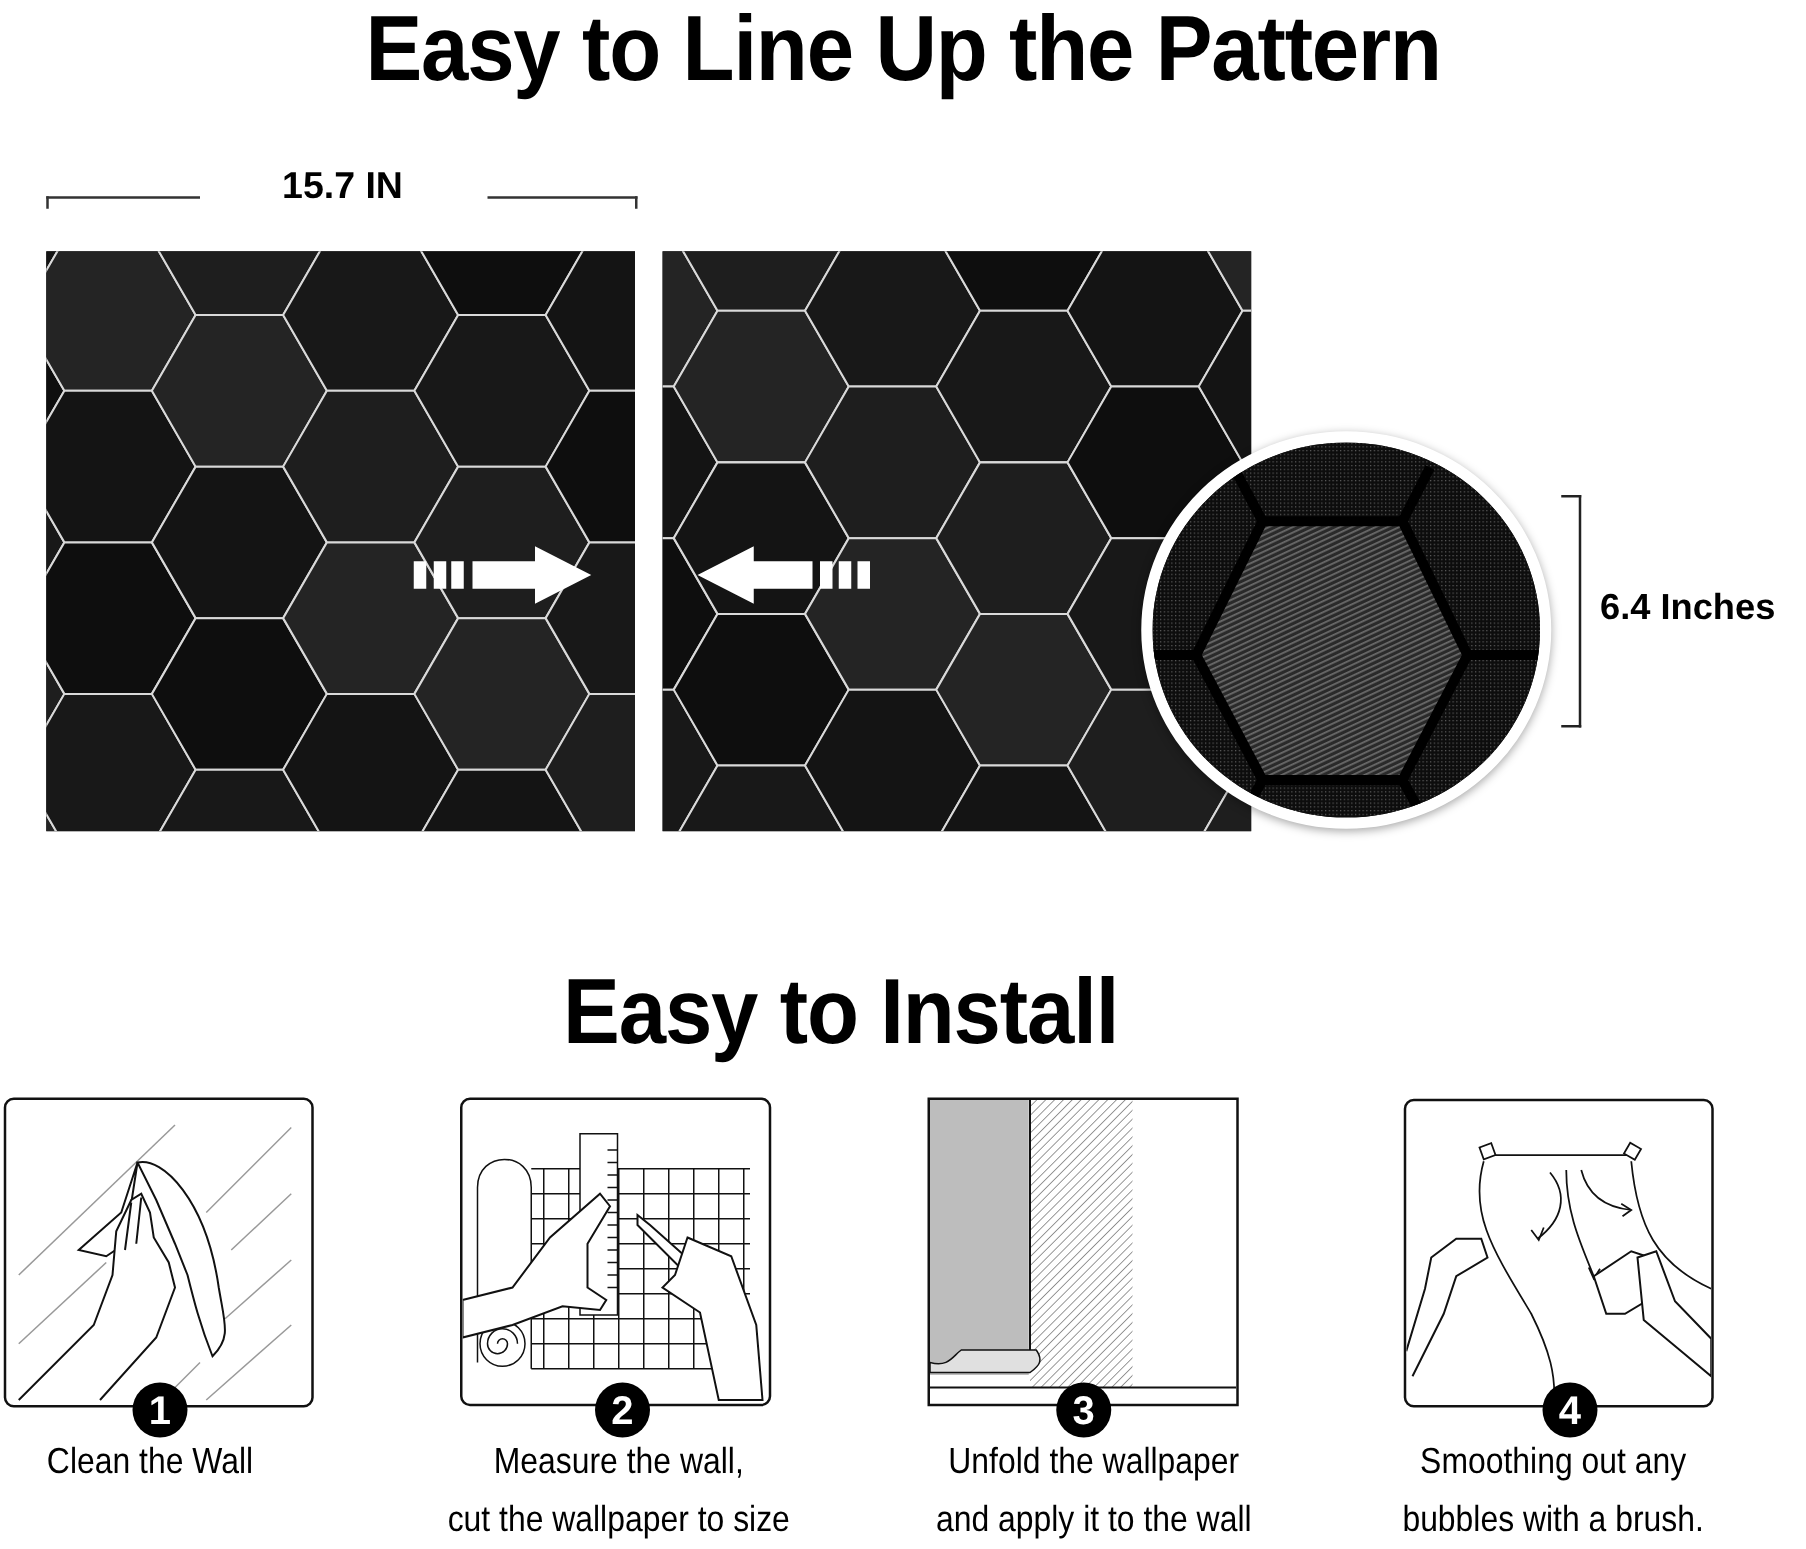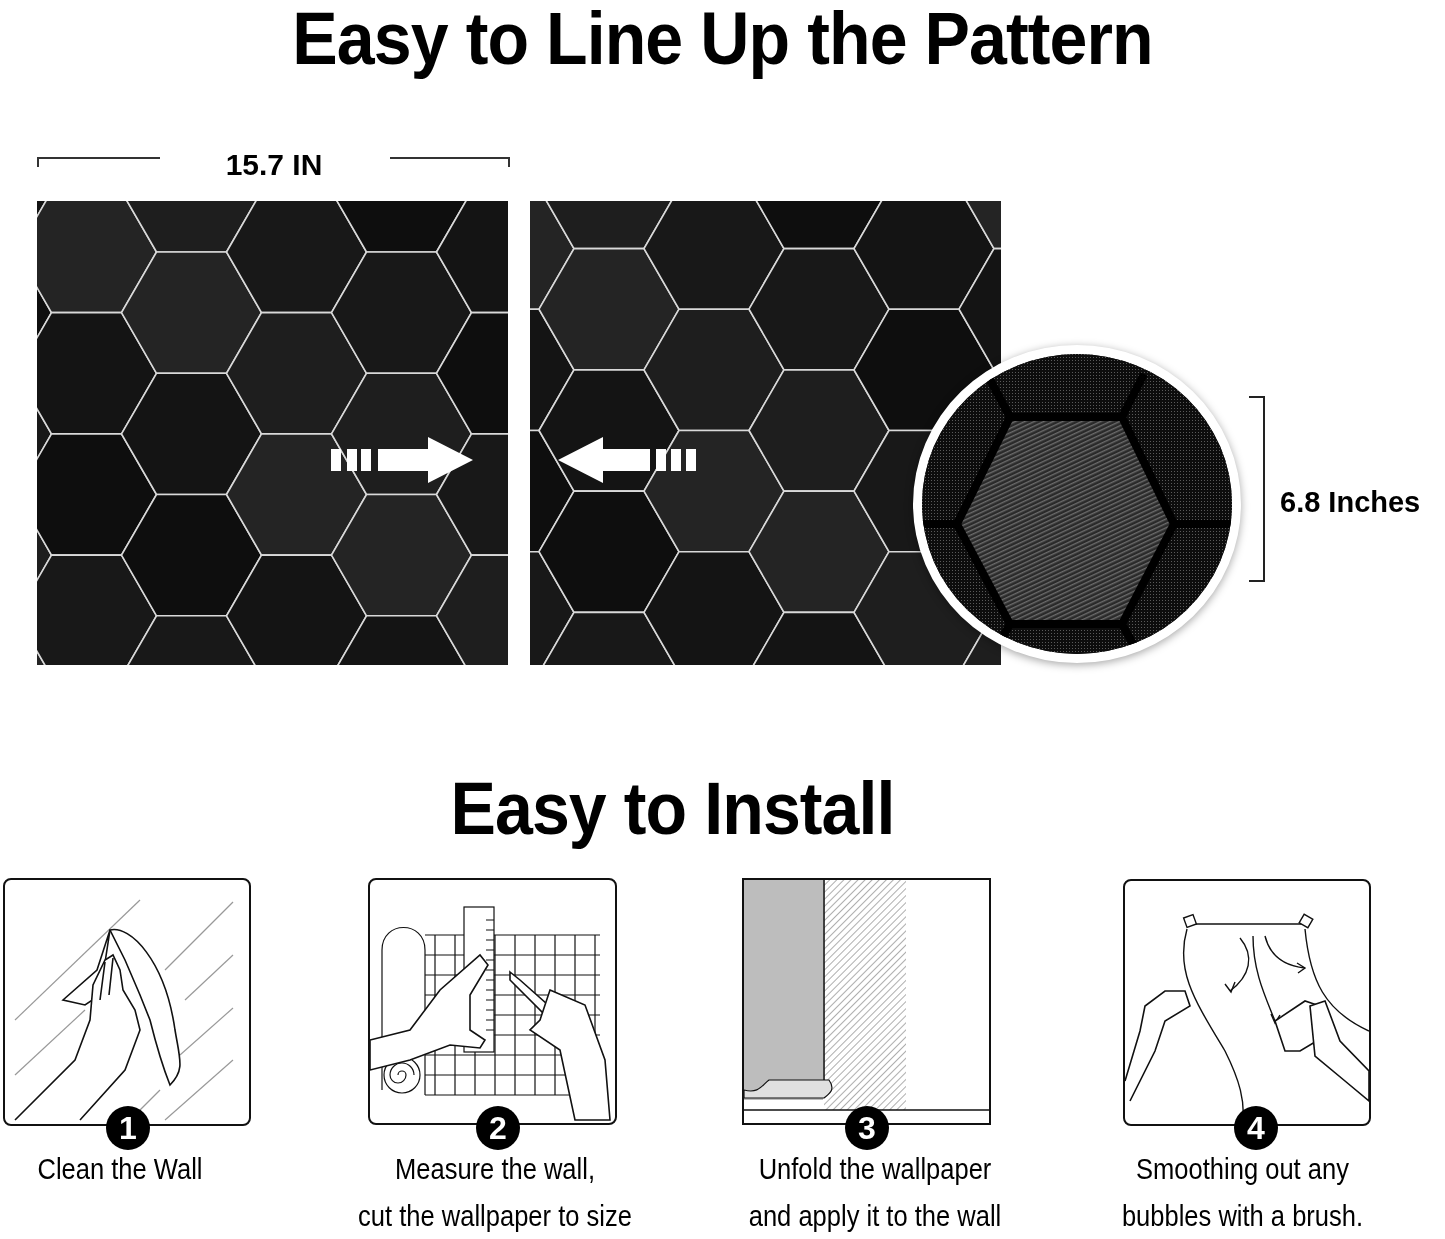--- a/index.html
+++ b/index.html
@@ -1,21 +1,21 @@
 <!DOCTYPE html>
 <html><head>
 <meta charset="utf-8">
 <style>
   html,body{margin:0;padding:0;background:#fff;}
   body{width:1445px;height:1239px;position:relative;overflow:hidden;font-family:"Liberation Sans","DejaVu Sans",sans-serif;color:#000;}
   .abs{position:absolute;}
   .title{font-weight:bold;font-size:74px;letter-spacing:-1px;white-space:nowrap;transform:scaleX(0.92);transform-origin:center;}
   #title1{left:0;width:1445px;text-align:center;top:-4px;}
   #title2{left:0;width:1345px;text-align:center;top:766px;}
-  .dimlabel{font-weight:bold;font-size:30px;white-space:nowrap;margin-top:16px;}
+  .dimlabel{font-weight:bold;font-size:30px;white-space:nowrap;}
   .panel{position:absolute;background:#0b0b0b;overflow:hidden;}
   .panel svg{position:absolute;left:0;top:0;}
   .loupe{position:absolute;left:913px;top:345px;width:310px;height:300px;border-radius:50%;border:9px solid #fff;box-shadow:0 2px 8px rgba(0,0,0,0.35);overflow:hidden;background:#1a1a1a;}
   .step-box{position:absolute;border:2px solid #111;border-radius:8px;background:#fff;overflow:hidden;}
   .badge{position:absolute;width:44px;height:44px;border-radius:50%;background:#000;color:#fff;font-weight:bold;font-size:32px;text-align:center;line-height:44px;}
   .caption{position:absolute;text-align:center;font-size:29px;line-height:47px;white-space:nowrap;transform:scaleX(0.88);transform-origin:center;}
 </style>
 </head>
 <body>
 
@@ -284,21 +284,21 @@
     <polyline points="88,63 65,20" stroke="#000" stroke-width="8" fill="none"></polyline>
     <polyline points="200,63 222,20" stroke="#000" stroke-width="8" fill="none"></polyline>
     <polyline points="252,170 310,170" stroke="#000" stroke-width="8" fill="none"></polyline>
     <polyline points="35,170 0,170" stroke="#000" stroke-width="8" fill="none"></polyline>
     <polyline points="200,270 222,310" stroke="#000" stroke-width="8" fill="none"></polyline>
     <polyline points="88,270 66,310" stroke="#000" stroke-width="8" fill="none"></polyline>
   </svg>
 </div>
 
 <div class="abs" style="left:1249px;top:396px;width:14px;height:182px;border-top:2px solid #222;border-right:2px solid #222;border-bottom:2px solid #222;"></div>
-<div class="abs dimlabel" style="left:1280px;top:470px;font-size:29px;">6.8 Inches</div>
+<div class="abs dimlabel" style="left:1280px;top:470px;font-size:29px;">6.4 Inches</div>
 
 <div id="title2" class="abs title">Easy to Install</div>
 
 <div class="step-box" style="left:3px;top:878px;width:244px;height:244px;">
   <svg width="244" height="244">
     <g stroke="#999" stroke-width="1.2" fill="none">
       <line x1="10" y1="140" x2="135" y2="20"></line>
         <line x1="160" y1="90" x2="228" y2="22"></line>
       <line x1="180" y1="120" x2="228" y2="75"></line>
         <line x1="10" y1="195" x2="80" y2="130"></line>

